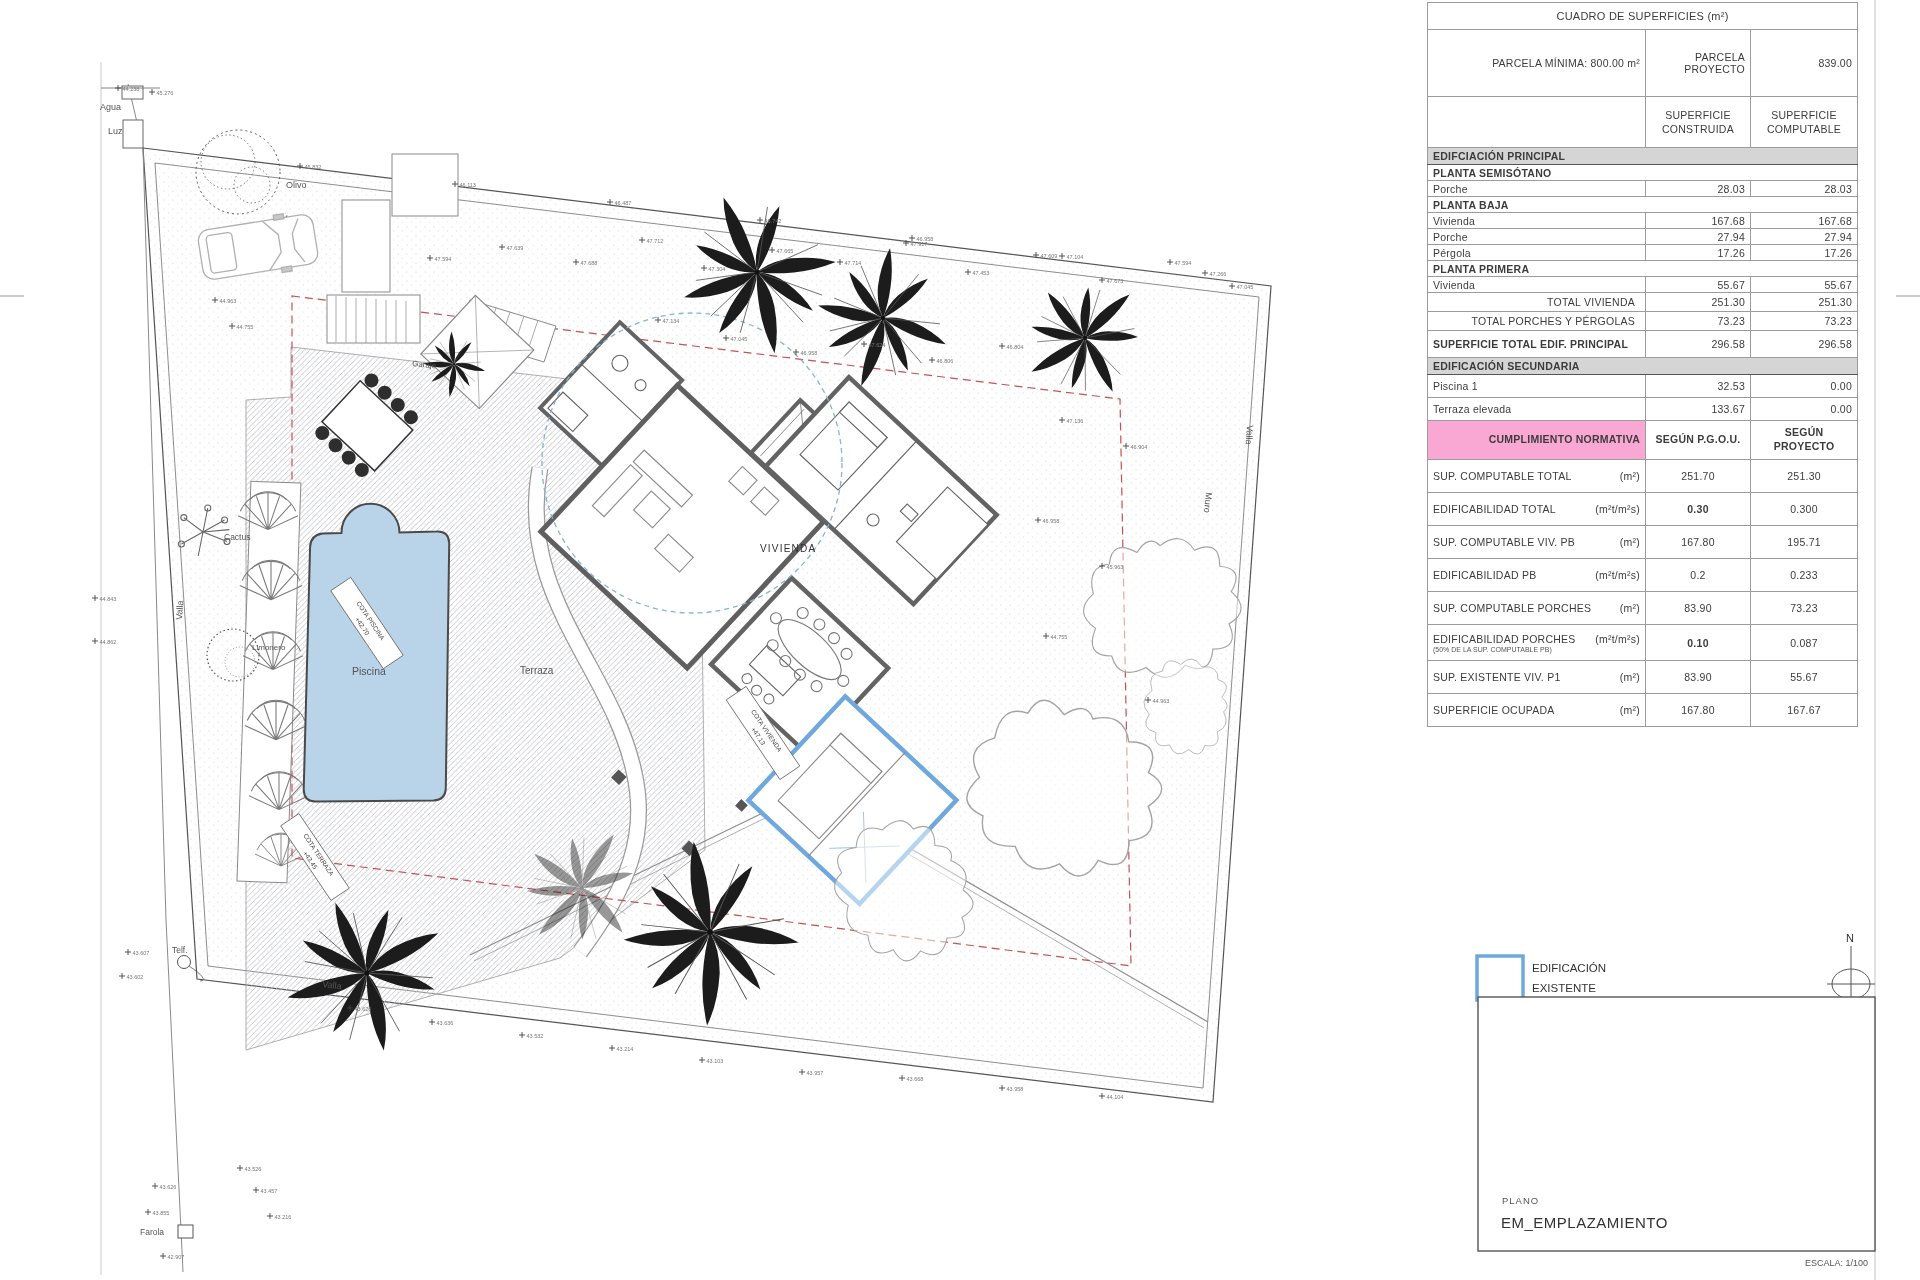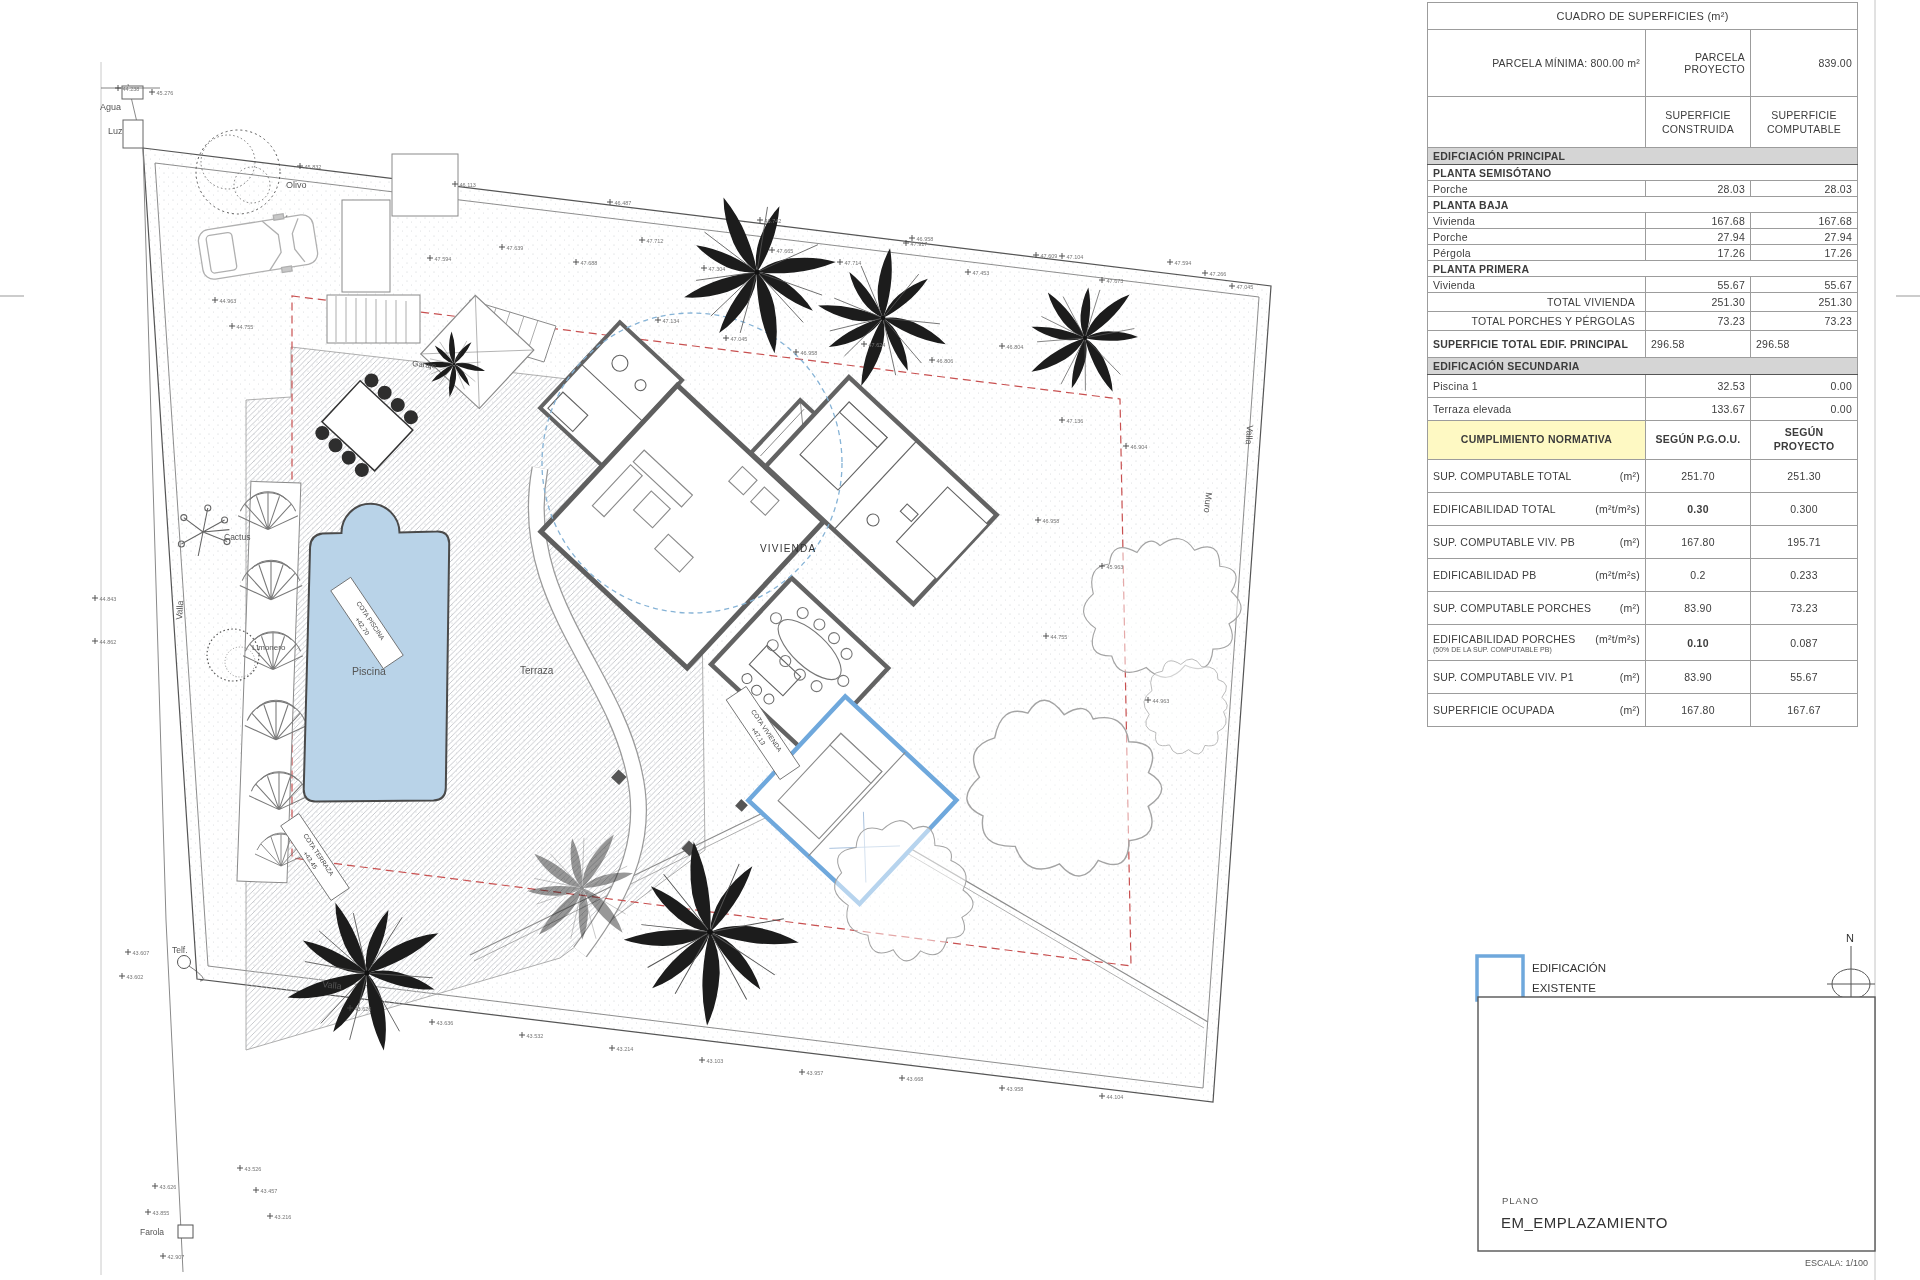--- a/index.html
+++ b/index.html
@@ -26,23 +26,23 @@
   tr.t-colhead td{height:50px;text-align:center;line-height:1.35;}
   tr.t-band td{height:16px;background:#d5d5d5;font-weight:bold;border-top:1px solid #555;border-bottom:1px solid #555;}
   tr.t-head td{height:15px;font-weight:bold;}
   tr.t-item td{height:15px;}
   tr.t-item td.num{text-align:right;}
   tr.t-totalr td{height:18px;}
   tr.t-totalr td:first-child{text-align:right;padding-right:10px;margin-top:15px;}
   tr.t-totalr td.num{text-align:right;}
   tr.t-big td{height:26px;}
   tr.t-big td:first-child{font-weight:bold;}
-  tr.t-big td.num{}
+  tr.t-big td.num{text-align:right;}
   tr.t-normhead td{height:38px;text-align:center;font-weight:bold;line-height:1.3;}
-  tr.t-normhead td:first-child{background:#fef9c3;text-align:center;}
+  tr.t-normhead td:first-child{background:#f9a8d4;text-align:right;}
   tr.t-norm td{height:32px;}
   tr.t-norm td.c{text-align:center;margin-top:26px;}
   td .nl-row{display:flex;justify-content:space-between;align-items:center;}
   td .nu{color:#3c3c3c;}
   td .sub{font-size:7px;letter-spacing:0;line-height:1;display:block;margin-top:1px;color:#555;}
   .vb{font-weight:bold;}
 </style>
 </head>
 <body>
 
@@ -596,21 +596,21 @@
                 <span class="nu">(m²t/m²s)</span>
               </span>
               <span class="sub">(50% DE  LA SUP. COMPUTABLE PB)</span>
             </td>
             <td class="c vb">0.10</td>
             <td class="c">0.087</td>
           </tr>
   <tr class="t-norm">
             <td>
               <span class="nl-row">
-                <span>SUP. COMPUTABLE VIV. P1</span>
+                <span>SUP. EXISTENTE VIV. P1</span>
                 <span class="nu">(m²)</span>
               </span>
             </td>
             <td class="c">83.90</td>
             <td class="c">55.67</td>
           </tr>
   <tr class="t-norm">
             <td>
               <span class="nl-row">
                 <span>SUPERFICIE OCUPADA</span>

